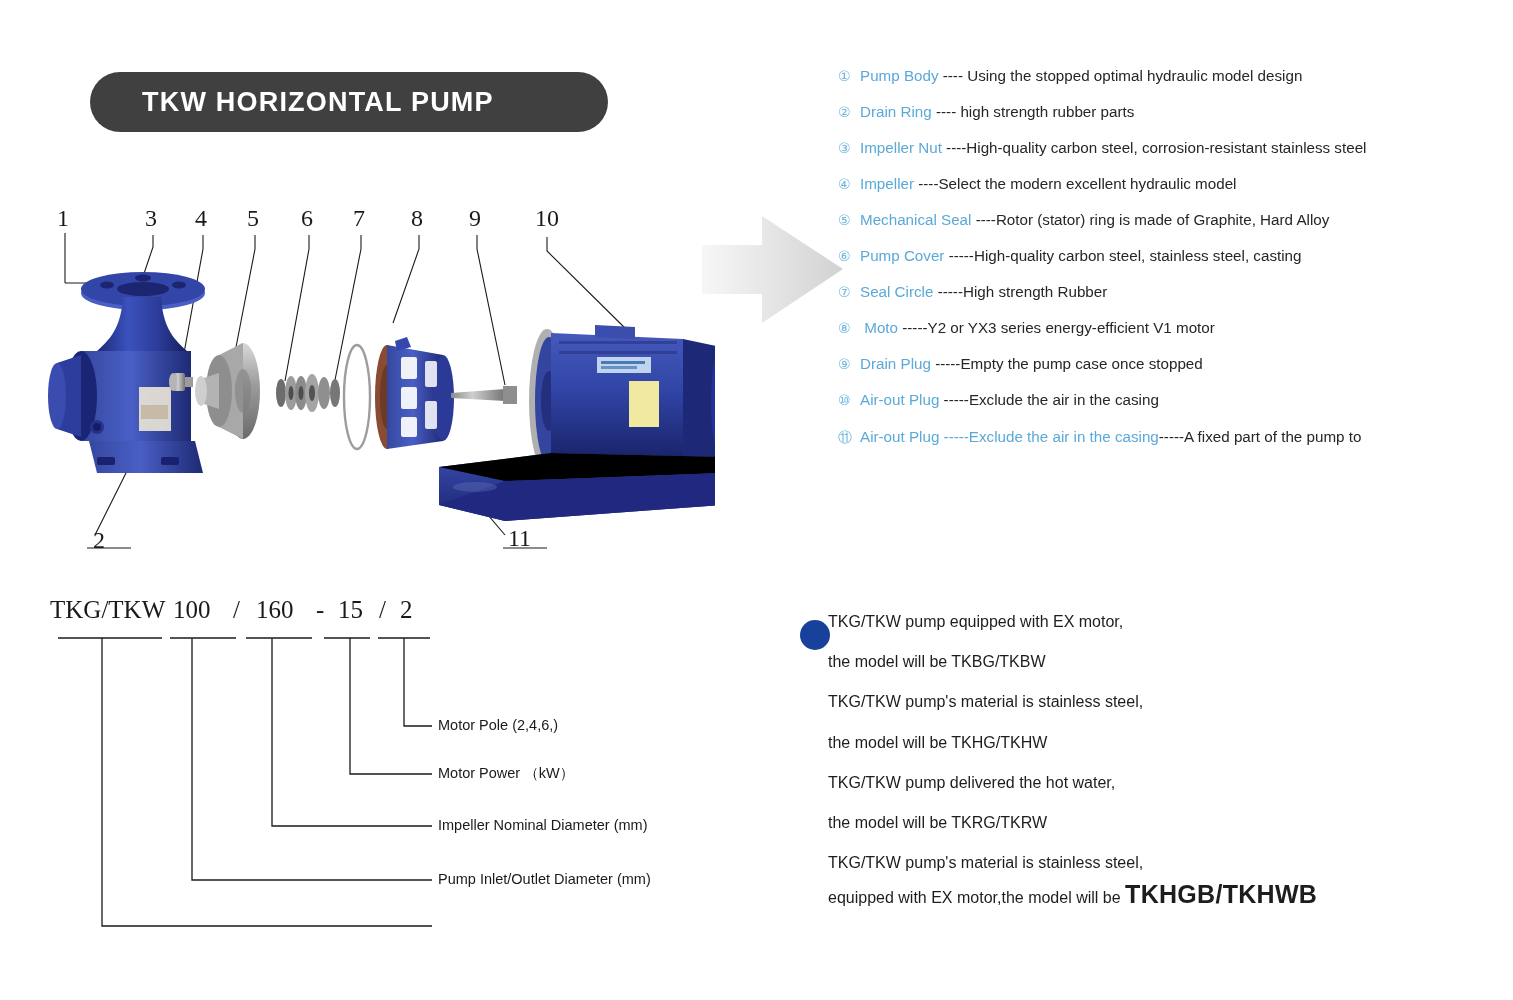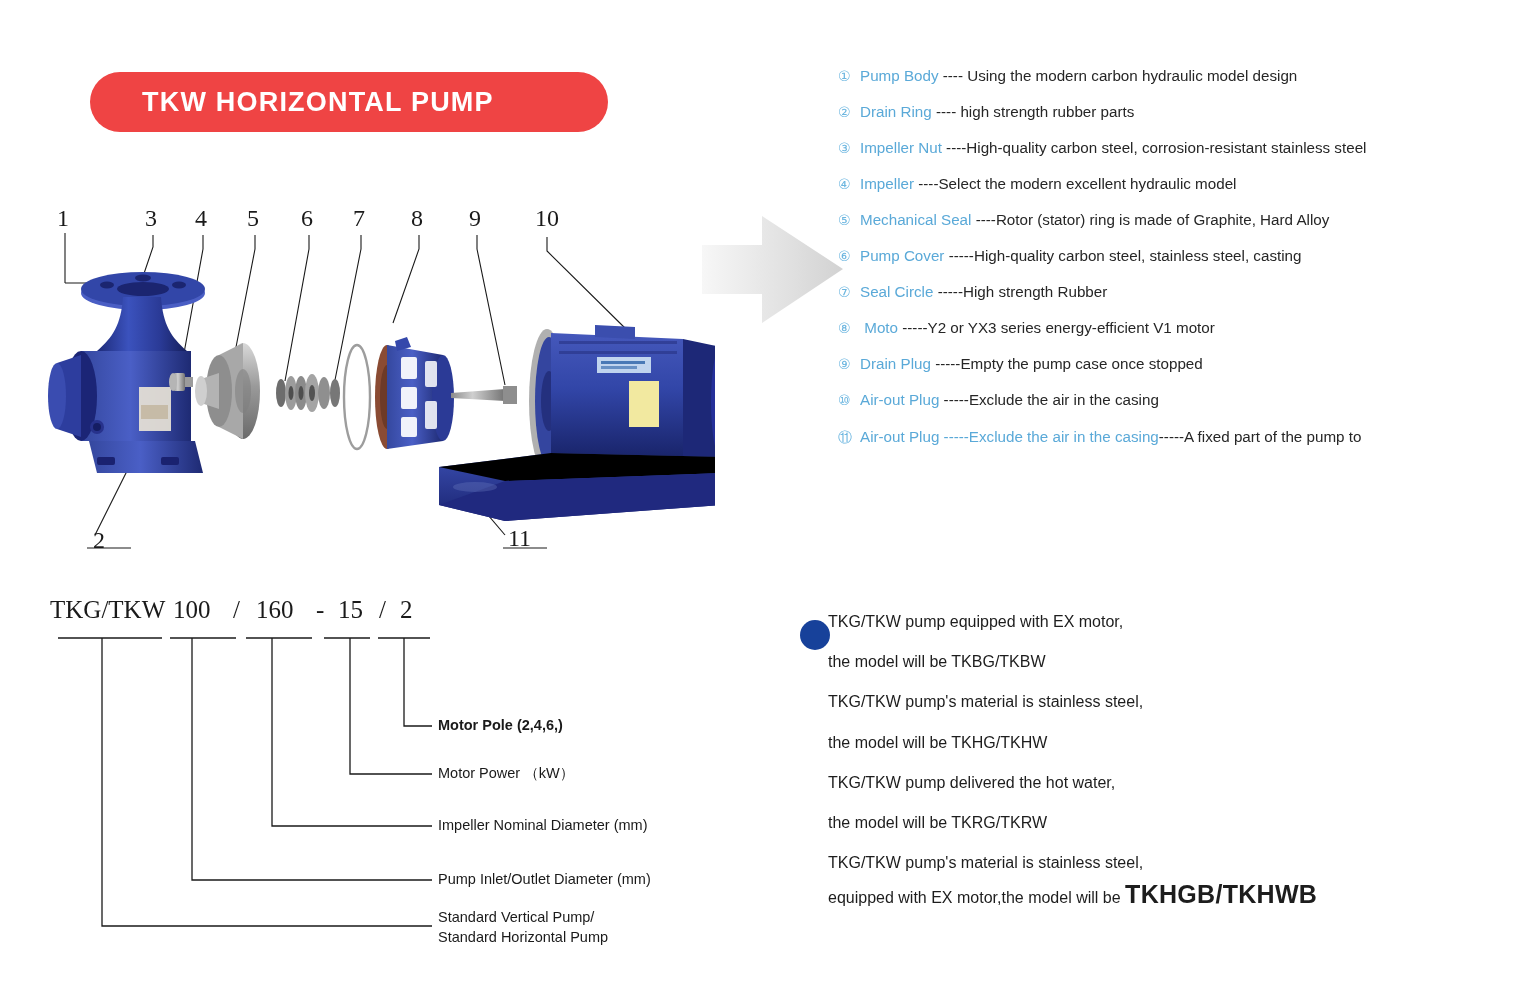--- a/index.html
+++ b/index.html
@@ -8,21 +8,21 @@
     background:#ffffff;
     font-family:"Liberation Sans", sans-serif;
     overflow:hidden;
     position:relative;
   }
   .page{position:absolute;inset:0;}
 
   
   #title-pill{
     position:absolute;left:90px;top:72px;width:518px;height:60px;
-    background:#ef4444;border-radius:30px;
+    background:#404040;border-radius:30px;
     display:flex;align-items:center;
   }
   #title-pill .t{
     color:#ffffff;font-size:27px;font-weight:bold;letter-spacing:1.2px;
     padding-left:52px;font-family:"Liberation Sans", sans-serif;
   }
 
   
   #exploded{position:absolute;left:35px;top:205px;width:680px;height:370px;}
   .callnum{
@@ -267,21 +267,21 @@
         <stop offset="100%" stop-color="#d2d2d2"></stop>
       </linearGradient>
     </defs>
     <path d="M2,33 L62,33 L62,4 L143,57 L62,111 L62,82 L2,82 Z" fill="url(#arrG)"></path>
   </svg>
 
   <div id="legend">
 
     <div class="leg-row">
       <span class="leg-num">①</span>
-      <span class="leg-txt"><span class="hl">Pump Body</span><span> ---- </span><span>Using the modern carbon hydraulic model design</span></span>
+      <span class="leg-txt"><span class="hl">Pump Body</span><span> ---- </span><span>Using the stopped optimal hydraulic model design</span></span>
     </div>
 
     <div class="leg-row">
       <span class="leg-num">②</span>
       <span class="leg-txt"><span class="hl">Drain Ring</span><span> ---- </span><span>high strength rubber parts</span></span>
     </div>
 
     <div class="leg-row">
       <span class="leg-num">③</span>
       <span class="leg-txt"><span class="hl">Impeller Nut</span><span> ----</span><span>High-quality carbon steel, corrosion-resistant stainless steel</span></span>
@@ -354,26 +354,24 @@
         <path d="M310,42 L310,178 L392,178"></path>
 
         <path d="M232,42 L232,230 L392,230"></path>
 
         <path d="M152,42 L152,284 L392,284"></path>
 
         <path d="M62,42 L62,330 L392,330"></path>
       </g>
     </svg>
 
-    <span class="bk-label" style="left:398px;top:120px;font-weight:bold;">Motor Pole (2,4,6,)</span>
+    <span class="bk-label" style="left:398px;top:120px;">Motor Pole (2,4,6,)</span>
     <span class="bk-label" style="left:398px;top:168px;">Motor Power （kW）</span>
     <span class="bk-label" style="left:398px;top:220px;">Impeller Nominal Diameter (mm)</span>
     <span class="bk-label" style="left:398px;top:274px;">Pump Inlet/Outlet Diameter (mm)</span>
-    <span class="bk-label" style="left:398px;top:312px;">Standard Vertical Pump/
-Standard  Horizontal Pump</span>
   </div>
 
   <div id="notes">
     <span class="dot"></span>
     <div class="body">
       <div class="note-line">TKG/TKW pump equipped with EX motor,</div>
       <div class="note-line">the model will be TKBG/TKBW</div>
       <div class="note-line">TKG/TKW pump's material is stainless steel,</div>
       <div class="note-line">the model will be TKHG/TKHW</div>
       <div class="note-line">TKG/TKW pump delivered the hot water,</div>

